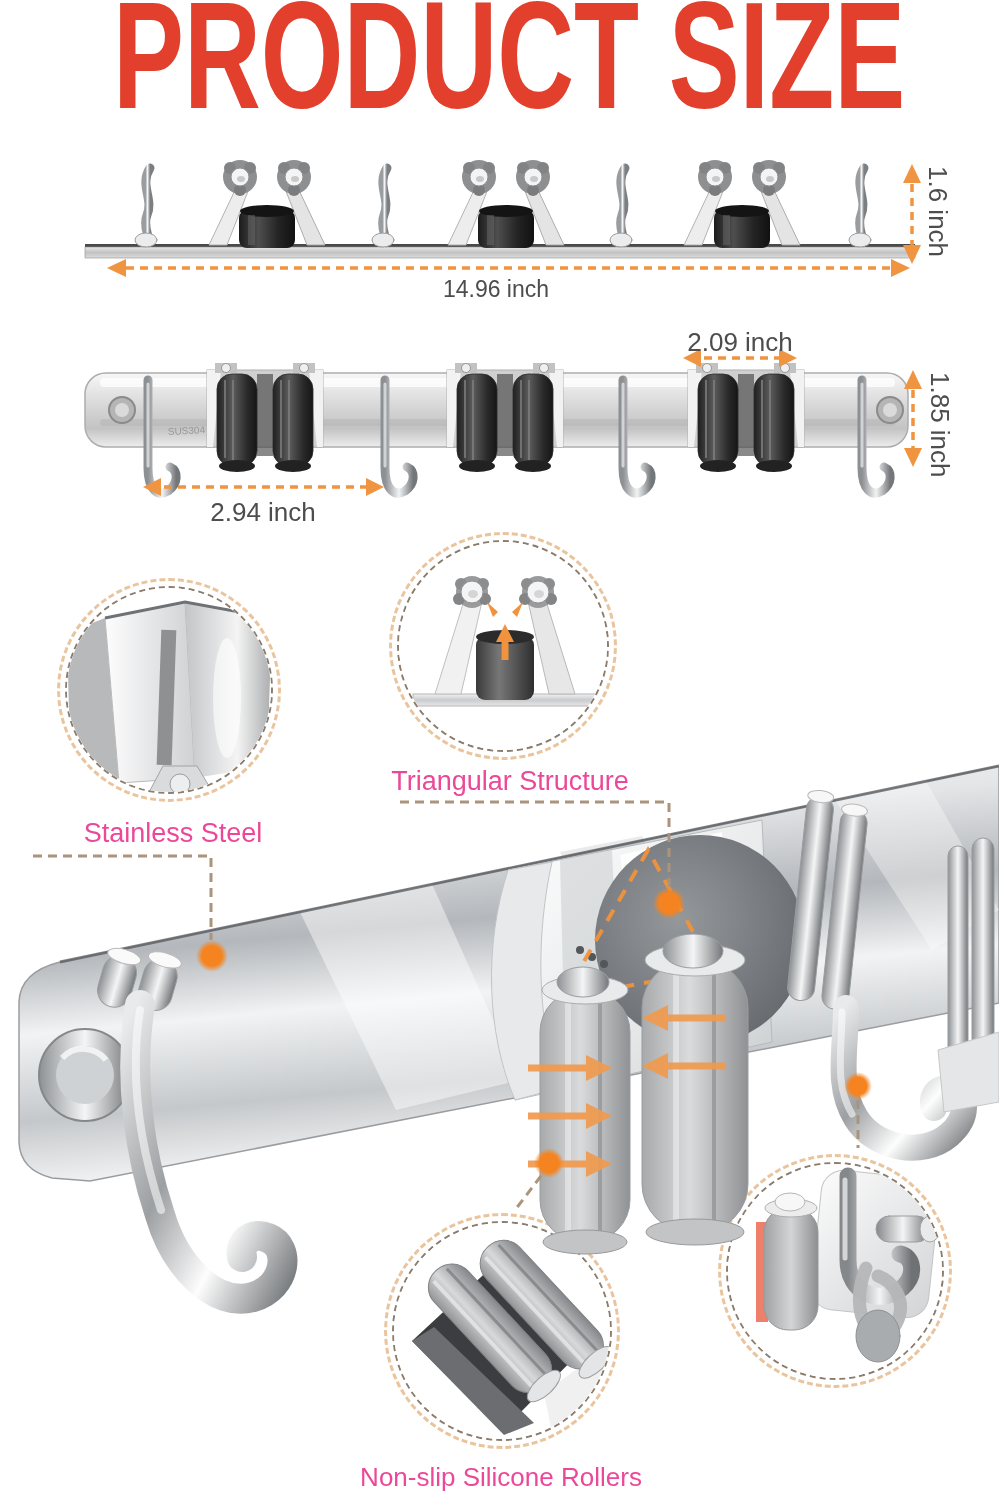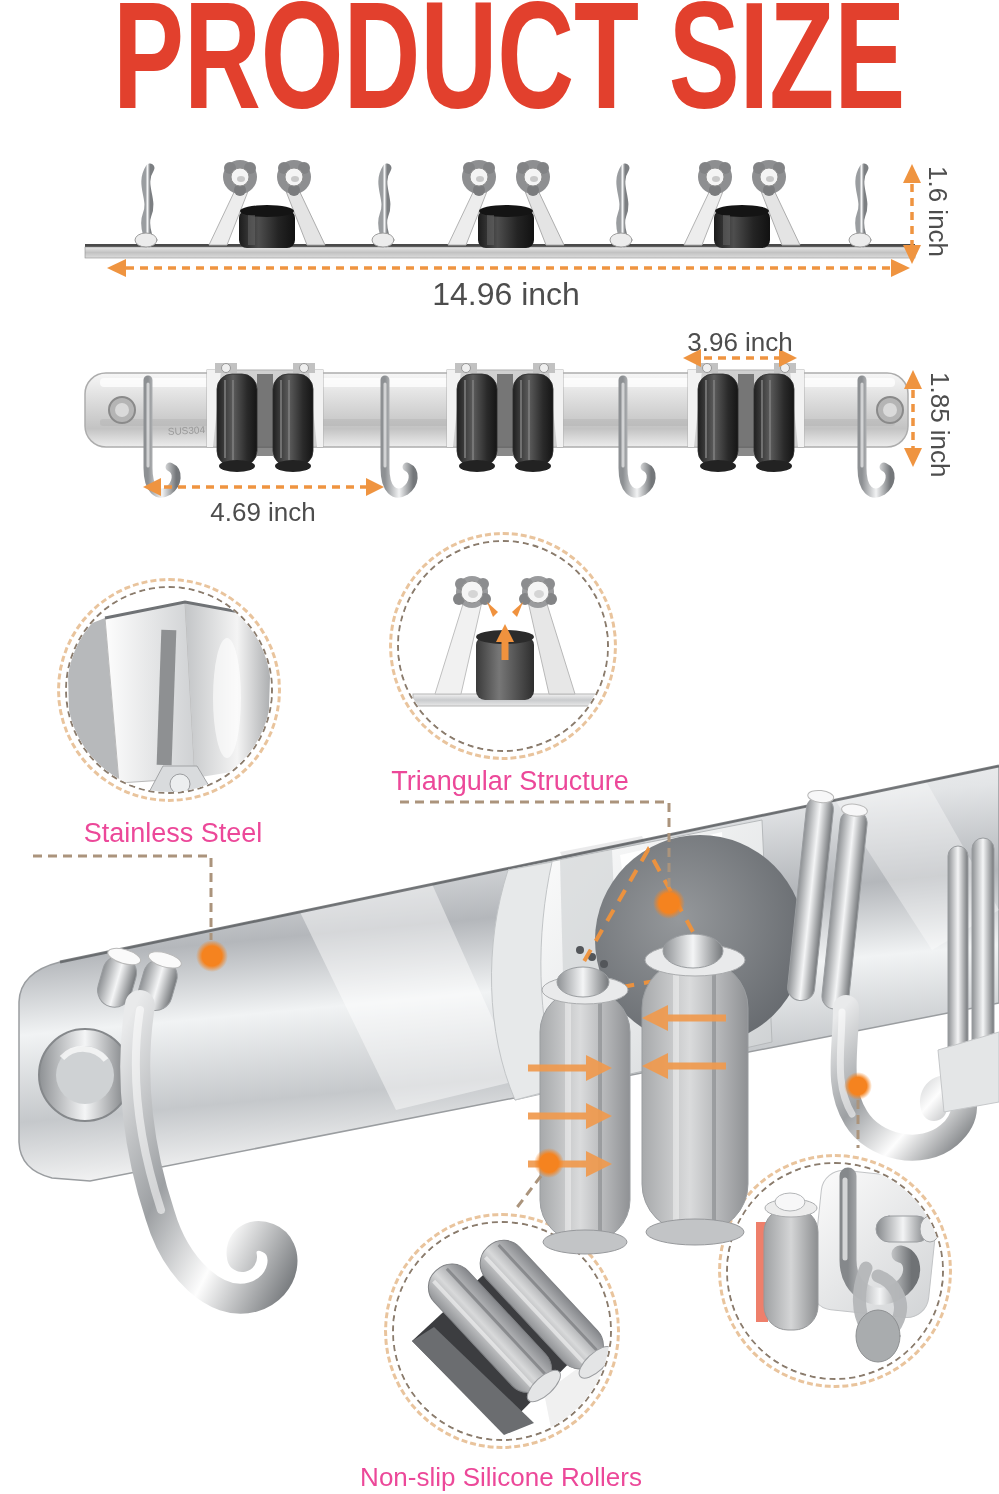--- a/index.html
+++ b/index.html
@@ -146,21 +146,21 @@
       <polygon points="107,120 126,111 126,129" stroke="none"></polygon>
       <polygon points="910,120 891,111 891,129" stroke="none"></polygon>
     </g>
     <g stroke="#ef9440" fill="#ef9440">
       <line x1="912" y1="22" x2="912" y2="110" stroke-width="3.5" stroke-dasharray="8 6"></line>
       <polygon points="912,16 903,35 921,35" stroke="none"></polygon>
       <polygon points="912,116 903,97 921,97" stroke="none"></polygon>
     </g>
   </svg>
 
-  <div class="dim-label" style="left:376px;top:276px;width:260px;font-size:32px">14.96 inch</div>
+  <div class="dim-label" style="left:366px;top:276px;width:260px;font-size:23px">14.96 inch</div>
   <div class="dim-label vert" style="left:922px;top:166px">1.6 inch</div>
 
   <svg class="abs" style="left:0;top:318px" width="999" height="230" viewBox="0 0 999 230">
     <defs>
       <linearGradient id="fv-bar" x1="0" y1="0" x2="0" y2="1">
         <stop offset="0" stop-color="#f7f7f7"></stop>
           <stop offset=".45" stop-color="#d7d7d7"></stop>
           <stop offset=".75" stop-color="#c3c3c3"></stop>
           <stop offset="1" stop-color="#ededed"></stop>
       </linearGradient>
@@ -274,23 +274,23 @@
       <polygon points="913,52 904,71 922,71" stroke="none"></polygon>
       <polygon points="913,149 904,130 922,130" stroke="none"></polygon>
     </g>
     <g stroke="#ef9440" fill="#ef9440">
       <line x1="150" y1="169" x2="377" y2="169" stroke-width="3.5" stroke-dasharray="8 6"></line>
       <polygon points="143,169 161,160 161,178" stroke="none"></polygon>
       <polygon points="384,169 366,160 366,178" stroke="none"></polygon>
     </g>
   </svg>
 
-  <div class="dim-label" style="left:635px;top:327px;width:210px">3.96 inch</div>
+  <div class="dim-label" style="left:635px;top:327px;width:210px">2.09 inch</div>
   <div class="dim-label vert" style="left:924px;top:372px">1.85 inch</div>
-  <div class="dim-label" style="left:158px;top:497px;width:210px">4.69 inch</div>
+  <div class="dim-label" style="left:158px;top:497px;width:210px">2.94 inch</div>
 
   <div class="callout-circle" style="left:57px;top:578px;width:224px;height:224px">
     <div class="inner">
         <svg width="208" height="208" viewBox="0 0 208 208">
       <defs>
         <linearGradient id="ss-a" x1="0" y1="0" x2="1" y2="0">
           <stop offset="0" stop-color="#fdfdfd"></stop>
               <stop offset="1" stop-color="#cfd1d3"></stop>
         </linearGradient>
         <linearGradient id="ss-b" x1="0" y1="0" x2="1" y2="0">

